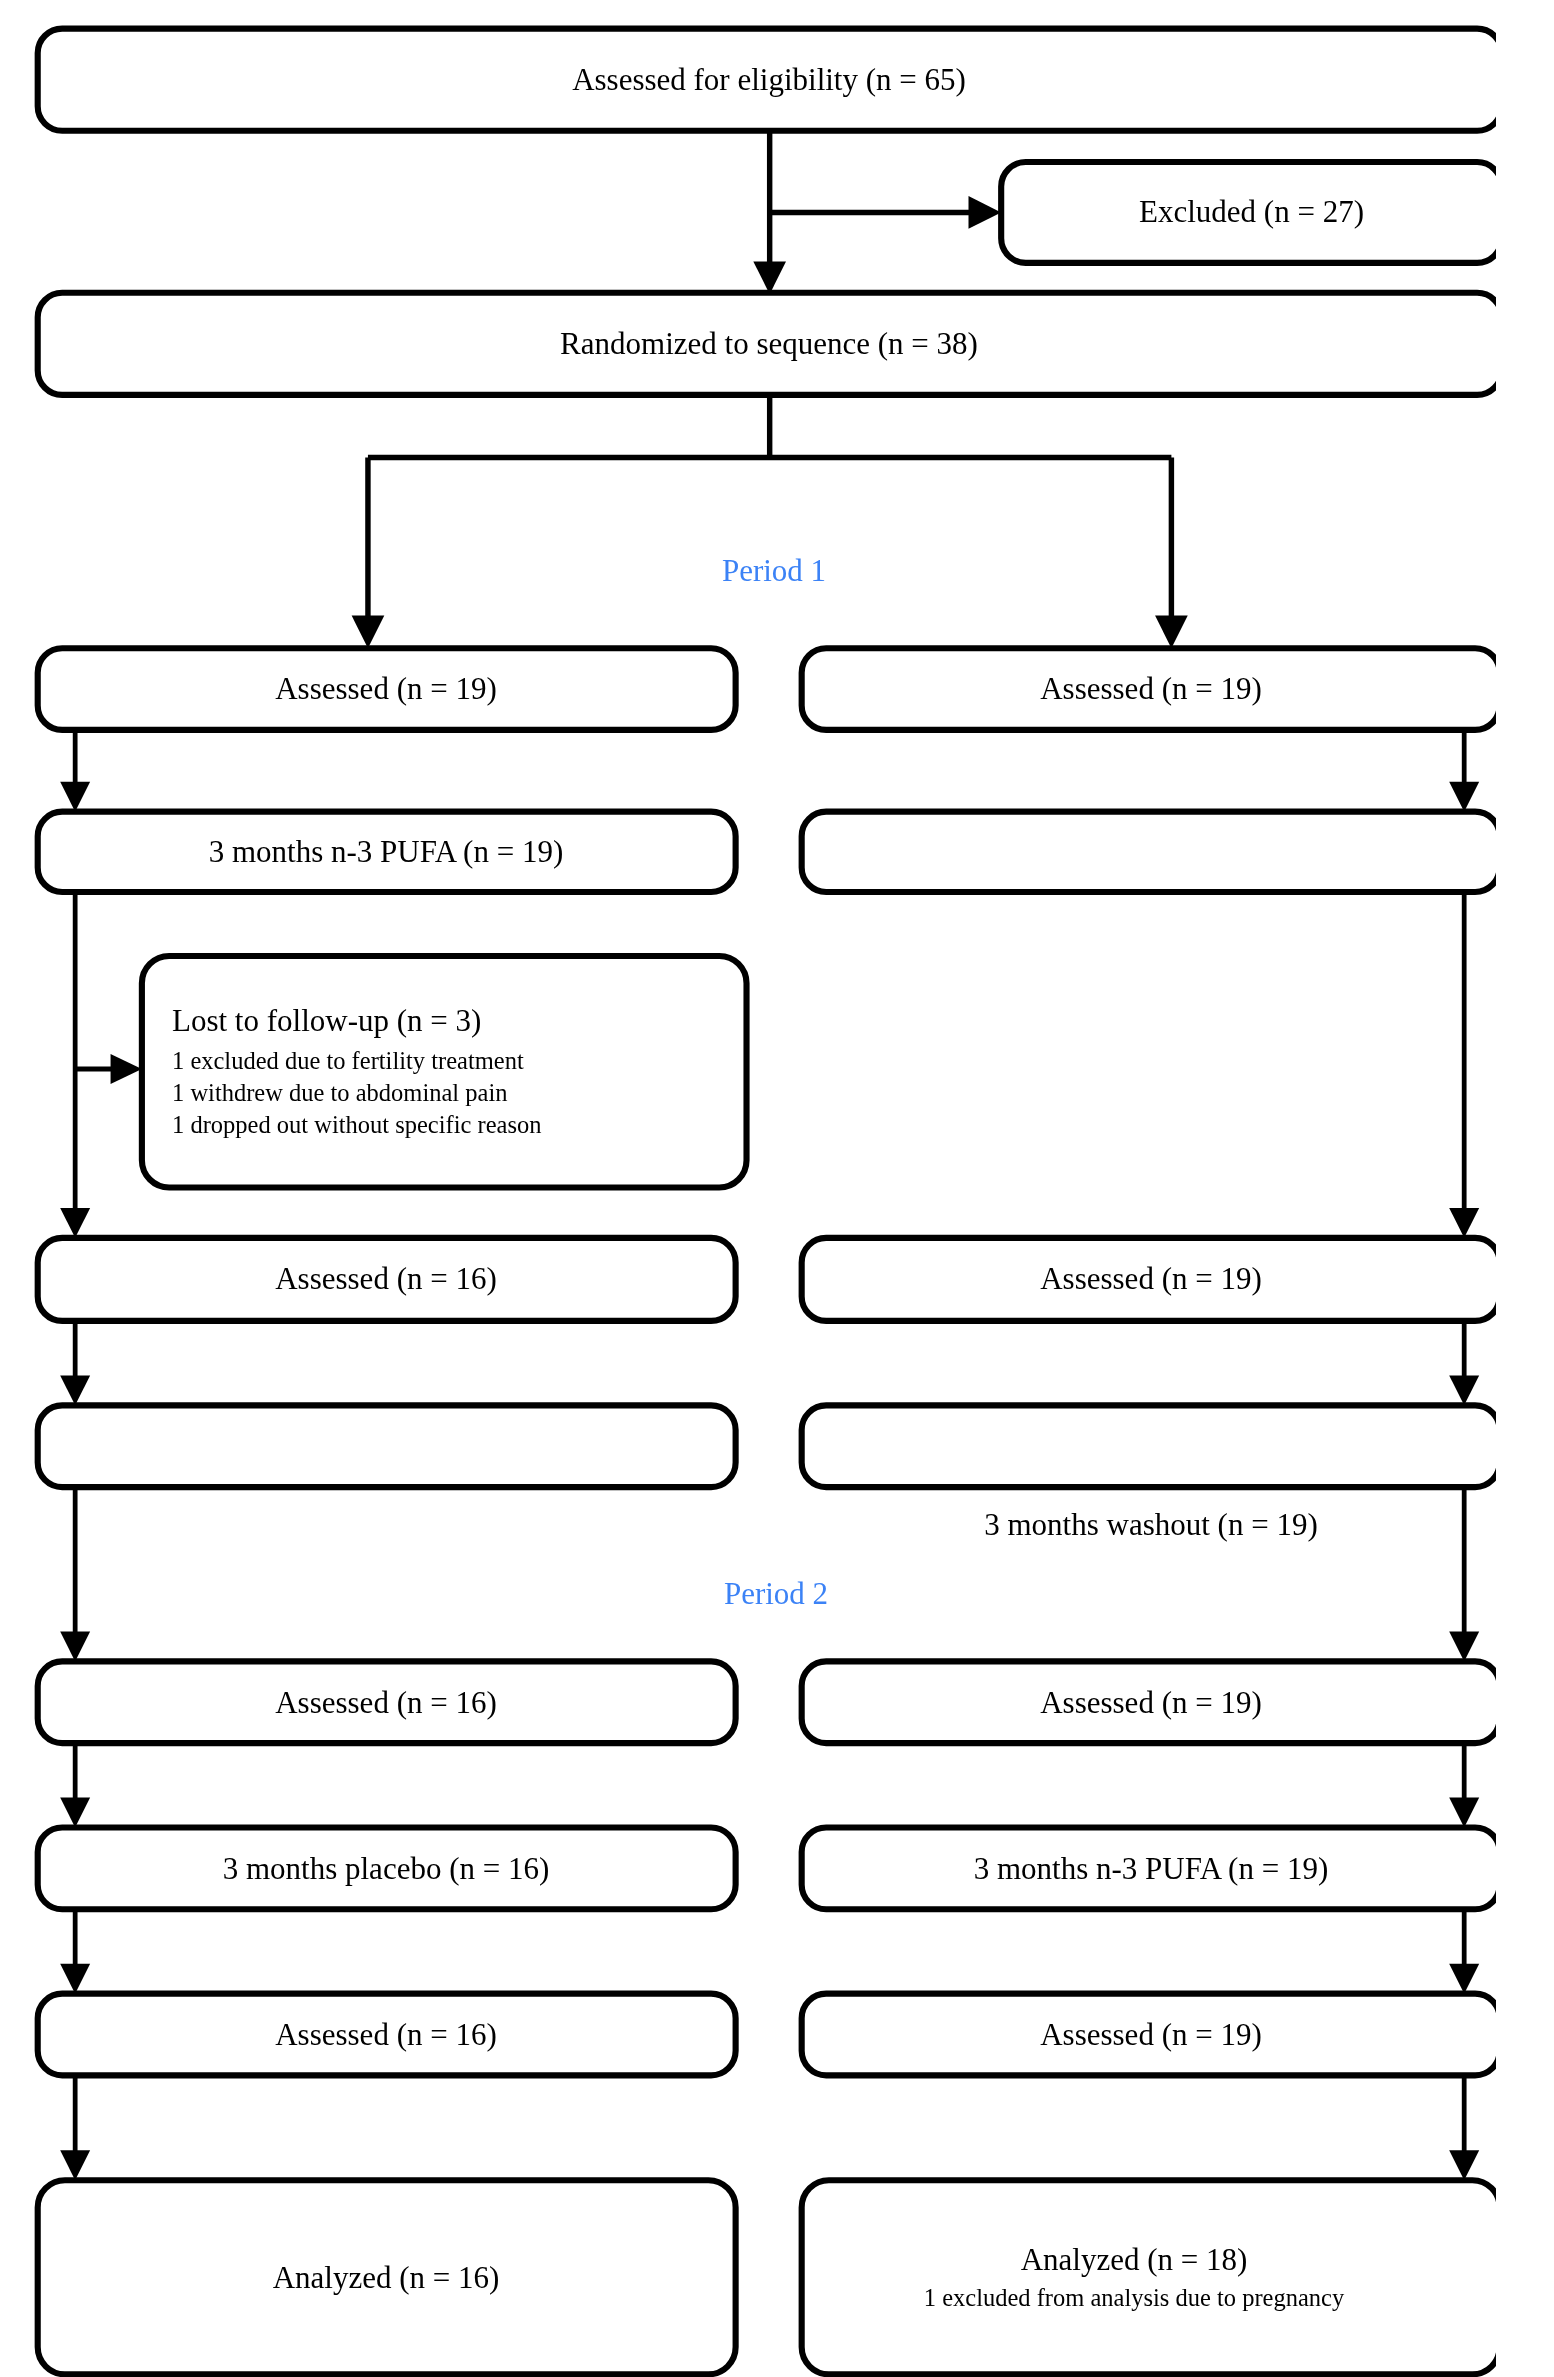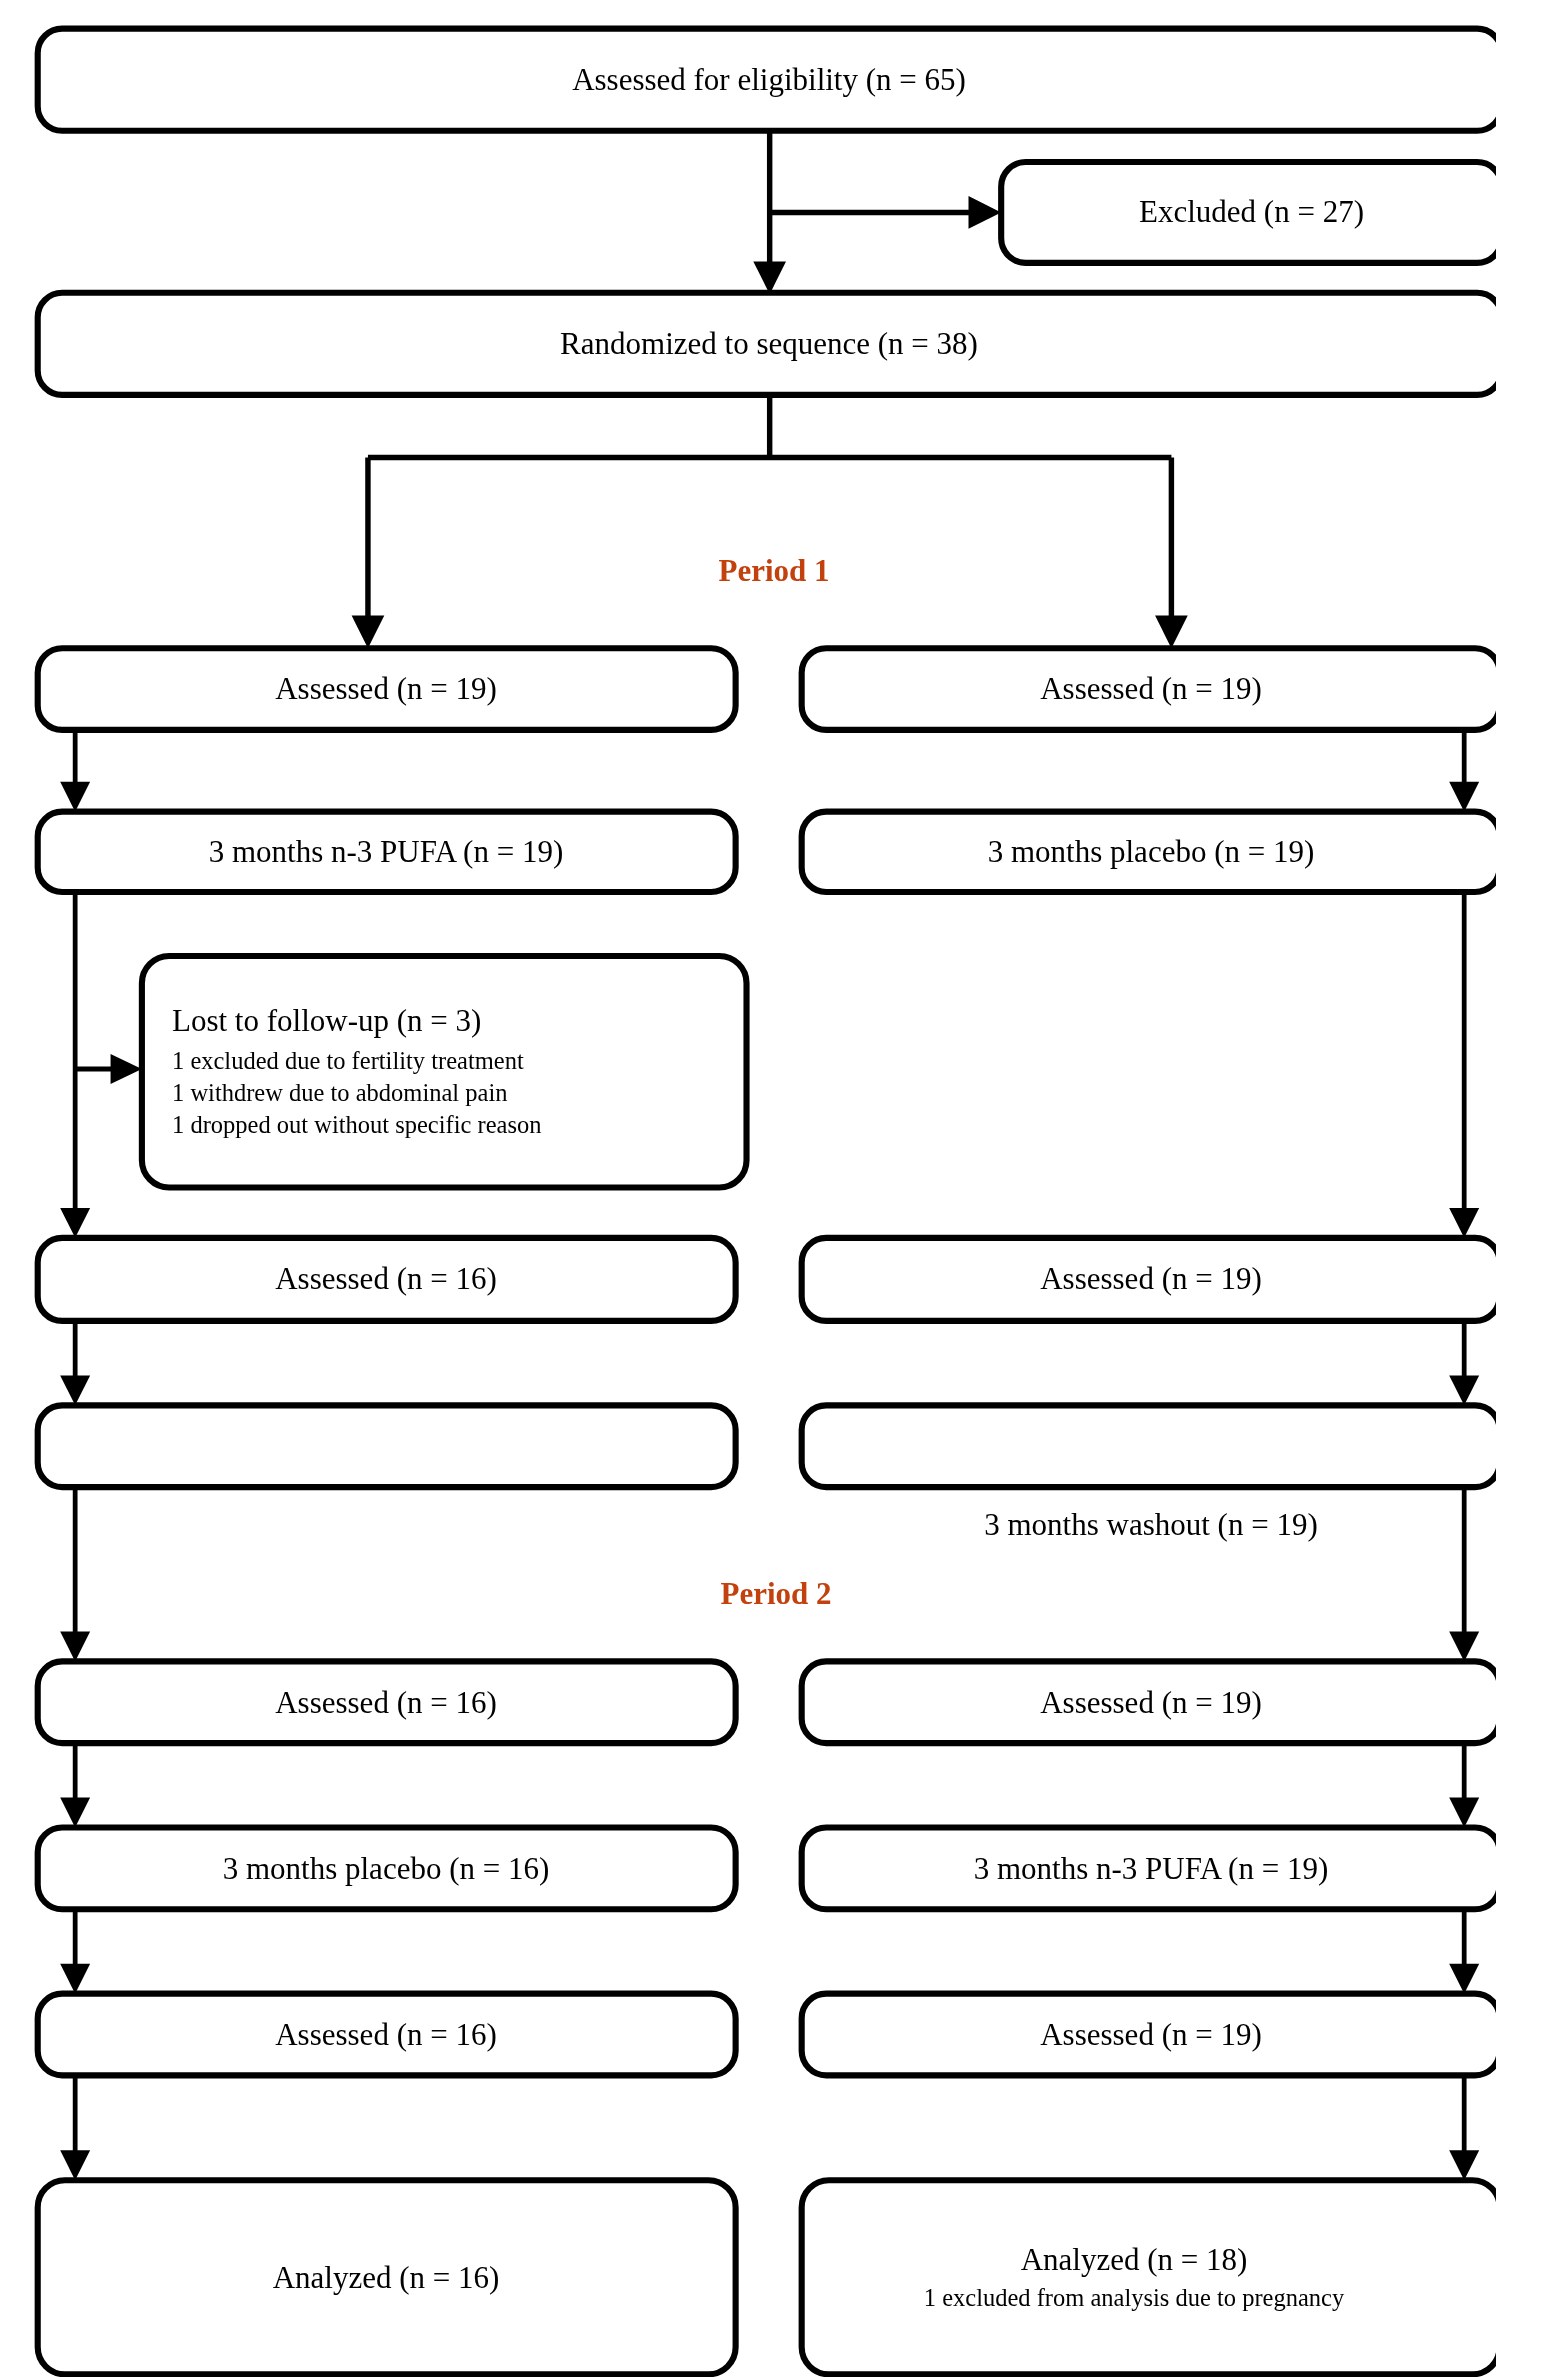--- a/index.html
+++ b/index.html
@@ -68,22 +68,22 @@
   }
   .lost-box-label {
     align-items: flex-start;
     text-align: left;
     padding-left: 30px;
   }
   .period-label {
     position: absolute;
     font-family: "Liberation Serif", "DejaVu Serif", serif;
     font-size: 31px;
-    font-weight: bold;
-    color: #c2410c;
+    font-weight: normal;
+    color: #3b82f6;
     text-align: center;
     white-space: nowrap;
     transform: translate(-50%, -50%);
   }
 </style>
 </head>
 <body>
 
 <div id="diagram-root">
 
@@ -228,23 +228,20 @@
   <div class="box-label" style="left:37px; top:648px; width:698px; height:82px;">
     <span class="line-main">Assessed (n = 19)</span>
   </div>
   <div class="box-label" style="left:802px; top:648px; width:698px; height:82px;">
     <span class="line-main">Assessed (n = 19)</span>
   </div>
 
   <div class="box-label" style="left:37px; top:812px; width:698px; height:80px;">
     <span class="line-main">3 months n-3 PUFA (n = 19)</span>
   </div>
-  <div class="box-label" style="left:802px; top:812px; width:698px; height:80px;">
-    <span class="line-main">3 months placebo (n = 19)</span>
-  </div>
 
   <div class="box-label lost-box-label" style="left:142px; top:956px; width:605px; height:232px;text-align:right;">
     <span class="line-main" style="margin-bottom:5.4px;">Lost to follow-up (n = 3)</span>
     <span class="line-sub">1 excluded due to fertility treatment</span>
     <span class="line-sub">1 withdrew due to abdominal pain</span>
     <span class="line-sub">1 dropped out without specific reason</span>
   </div>
 
   <div class="box-label" style="left:37px; top:1238px; width:698px; height:83px;">
     <span class="line-main">Assessed (n = 16)</span>

